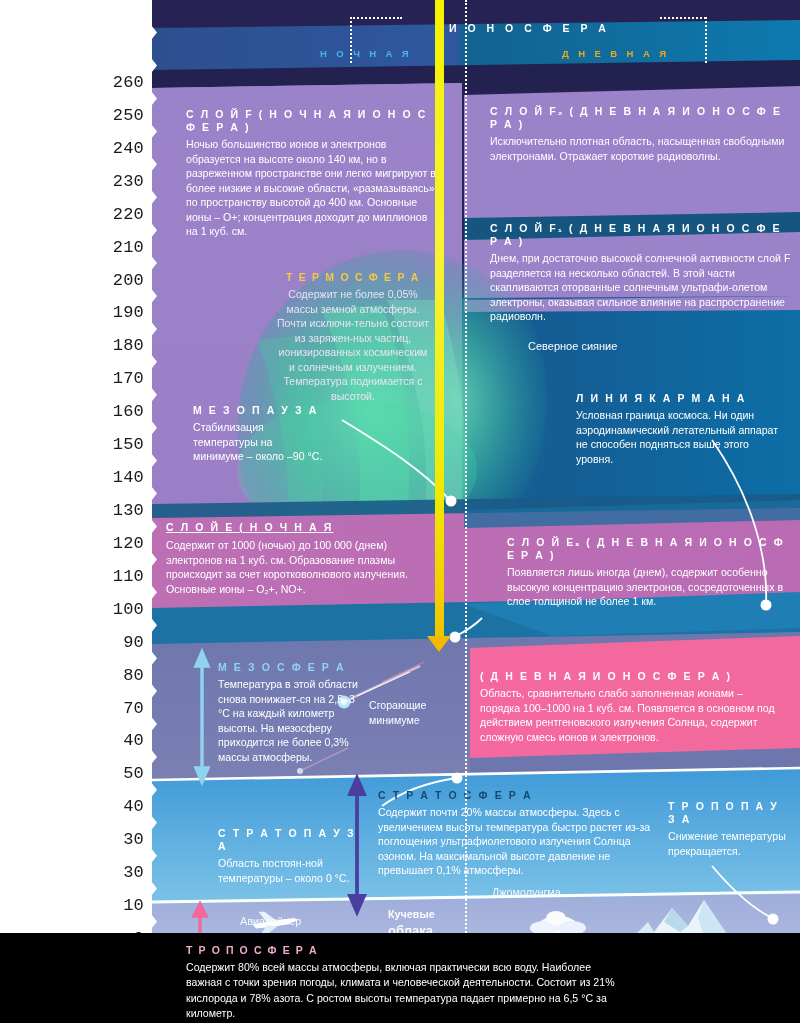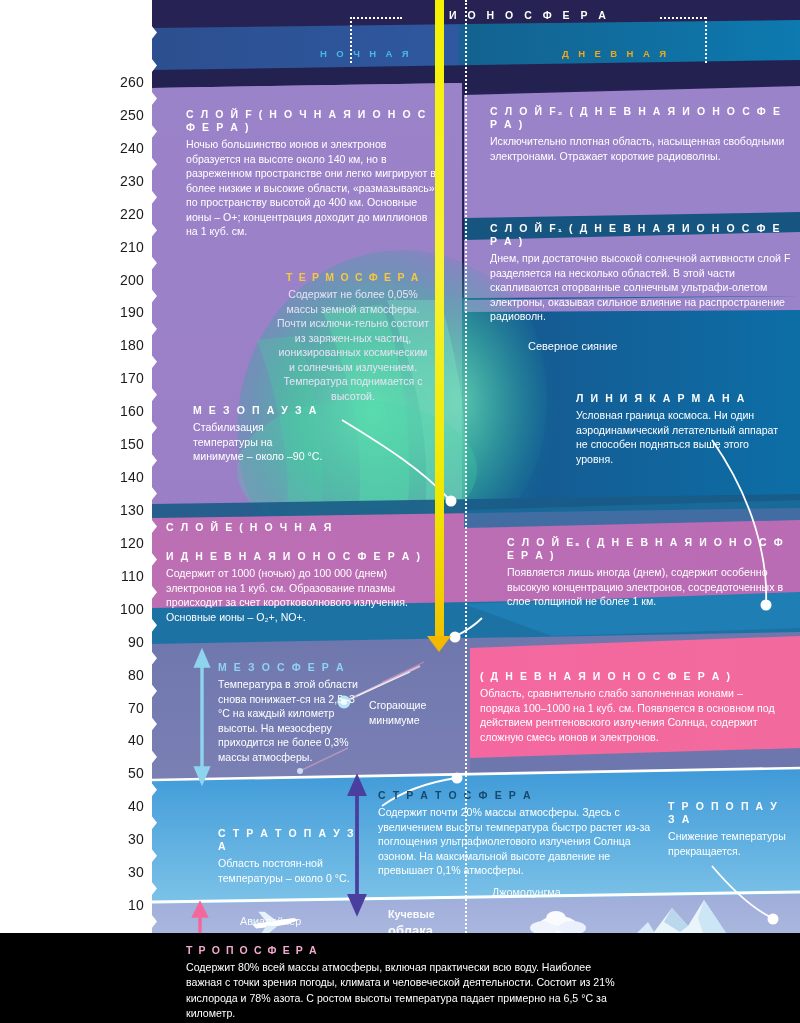--- a/index.html
+++ b/index.html
@@ -4,22 +4,22 @@
 <style>
   html,body{margin:0;padding:0;background:#ffffff;}
   body{width:800px;height:1023px;overflow:hidden;
        font-family:"Liberation Sans","DejaVu Sans",sans-serif;}
 
   #root{position:relative;width:800px;height:1023px;background:#ffffff;overflow:hidden;}
 
   
   .axis{position:absolute;left:0;top:0;width:152px;height:1023px;background:#ffffff;z-index:40;}
   .tick{position:absolute;right:8px;width:60px;text-align:right;
-        font-family:Liberation Sans, sans-serif;
-        font-size:14px;color:#1a1a1a;transform:translateY(-50%);letter-spacing:.2px;}
+        font-family:Liberation Mono, monospace;
+        font-size:17px;color:#1a1a1a;transform:translateY(-50%);letter-spacing:.2px;}
 
   
   .zig{position:absolute;left:144px;top:0;width:14px;height:1023px;z-index:41;}
 
   
   .diagram{position:absolute;left:152px;top:0;width:648px;height:1023px;overflow:hidden;z-index:10;}
 
   
   .blk{position:absolute;z-index:30;}
   .h{font-size:10.5px;font-weight:bold;letter-spacing:2.1px;margin:0 0 3px 0;line-height:1.25;}
@@ -235,21 +235,21 @@
     </svg>
   </div>
 
   <div class="beam"></div>
   <div class="beam-arrow"></div>
 
   <div class="divider"></div>
 
   <div class="dot-h" style="left:350px;top:17px;width:52px;"></div>
   <div class="dot-v" style="left:350px;top:17px;height:46px;"></div>
-  <div class="iono-label" style="left:449px;top:9px;">И О Н О С Ф Е Р А</div>
+  <div class="iono-label" style="left:449px;top:22px;">И О Н О С Ф Е Р А</div>
   <div class="dot-h" style="left:660px;top:17px;width:46px;"></div>
   <div class="dot-v" style="left:705px;top:17px;height:46px;"></div>
 
   <div class="night-label" style="left:320px;top:48px;">Н О Ч Н А Я</div>
   <div class="day-label" style="left:562px;top:48px;">Д Н Е В Н А Я</div>
 
   <div class="blk" style="left:186px;top:108px;width:250px;">
     <div class="h w">С Л О Й   F   ( Н О Ч Н А Я   И О Н О С Ф Е Р А )</div>
     <div class="p w">Ночью большинство ионов и электронов образуется на высоте около 140 км, но в разреженном пространстве они легко мигрируют в более низкие и высокие области, «размазываясь» по пространству высотой до 400 км. Основные ионы – O+; концентрация доходит до миллионов на 1 куб. см.</div>
   </div>
@@ -277,22 +277,21 @@
     <div class="h w">Л И Н И Я   К А Р М А Н А</div>
     <div class="p w">Условная граница космоса. Ни один аэродинамический летательный аппарат не способен подняться выше этого уровня.</div>
   </div>
 
   <div class="blk" style="left:193px;top:396px;width:130px;margin-top:8px;">
     <div class="h w">М Е З О П А У З А</div>
     <div class="p w">Стабилизация температуры на минимуме – около –90 °С.</div>
   </div>
 
   <div class="blk" style="left:166px;top:521px;width:276px;">
-    <div class="h w" style="margin-bottom:16px;">С Л О Й   E   ( Н О Ч Н А Я</div>
-    <div class="h w">И   Д Н Е В Н А Я   И О Н О С Ф Е Р А )</div>
+    <div class="h w" style="margin-bottom:4px;text-decoration:underline;">С Л О Й   E   ( Н О Ч Н А Я</div>
     <div class="p w">Содержит от 1000 (ночью) до 100 000 (днем) электронов на 1 куб. см. Образование плазмы происходит за счет коротковолнового излучения. Основные ионы – O₂+, NO+.</div>
   </div>
 
   <div class="blk" style="left:507px;top:536px;width:288px;">
     <div class="h w">С Л О Й   Eₛ   ( Д Н Е В Н А Я   И О Н О С Ф Е Р А )</div>
     <div class="p w">Появляется лишь иногда (днем), содержит особенно высокую концентрацию электронов, сосредоточенных в слое толщиной не более 1 км.</div>
   </div>
 
   <div class="blk" style="left:218px;top:661px;width:150px;">
     <div class="h cy">М Е З О С Ф Е Р А</div>

